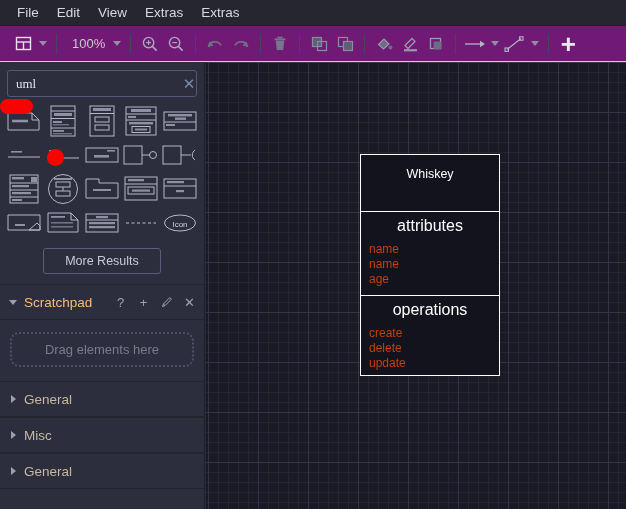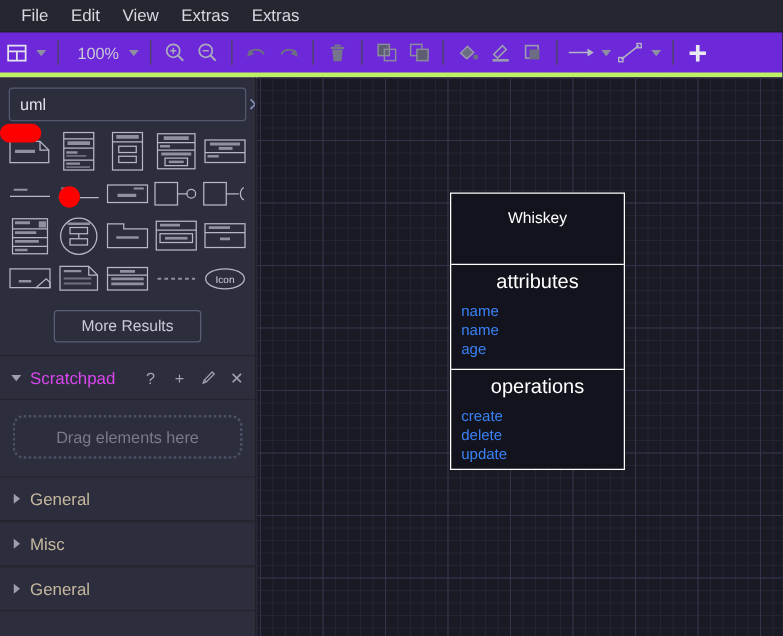--- a/index.html
+++ b/index.html
@@ -21,24 +21,24 @@
     border-bottom: 1px solid #1e1f28;
   }
   .menu-item {
     color: #d7d8e0; font-size: 13.5px;
     padding: 3px 9px; cursor: default; white-space: nowrap;
   }
 
   
   .toolbar {
     position: absolute; left: 0; top: 26px; width: 626px; height: 36px;
-    background: #6d28d9;
+    background: #701a75;
     display: flex; align-items: center;
-    border-bottom: 4px solid #bef264;
-    padding-left: 0;
+    border-bottom: 1px solid #bef264;
+    padding-left: 10px;
   }
   .tb-btn {
     width: 26px; height: 26px;
     display: flex; align-items: center; justify-content: center;
     cursor: default; border-radius: 2px;
   }
   .tb-caret {
     width: 14px; height: 26px;
     display: flex; align-items: center; justify-content: center;
     cursor: default;
@@ -75,21 +75,21 @@
     height: 27px;
     border: 1px solid #565872;
     border-radius: 3px;
     background: #2d2e3d;
     display: flex; align-items: center;
   }
   .search-input {
     flex: 1;
     background: transparent; border: none; outline: none;
     color: #e2e3ec; font-size: 13px;
-    font-family: Liberation Sans, sans-serif;
+    font-family: Liberation Serif, serif;
     padding: 0 6px 0 8px;
   }
   .search-clear {
     width: 24px; height: 100%;
     display: flex; align-items: center; justify-content: center;
     color: #7e8ab5; font-size: 15px; cursor: default;
   }
 
   
   .palette { padding: 2px 4px 0 4px; }
@@ -126,21 +126,21 @@
     border-bottom: 4px solid transparent;
     border-left: 5px solid #9d9eb0;
   }
   .tri-down {
     width: 0; height: 0;
     border-left: 4px solid transparent;
     border-right: 4px solid transparent;
     border-top: 5px solid #9d9eb0;
   }
   .section-label { color: #c6b9a0; font-size: 13.5px; margin-left: 4px; }
-  .scratch-label { color: #d946ef; font-size: 13.5px; margin-left: 4px; }
+  .scratch-label { color: #fdba74; font-size: 13.5px; margin-left: 4px; }
   .scratch-icons {
     margin-left: auto; display: flex; align-items: center;
     padding-right: 8px; gap: 10px;
   }
   .sc-ico {
     color: #9fa0b4; font-size: 13px; cursor: default;
     display: flex; align-items: center; justify-content: center;
     width: 13px; height: 16px;
   }
   .dropzone-wrap { padding: 12px 10px 14px 10px; }
@@ -180,21 +180,21 @@
     display: flex; align-items: flex-start; justify-content: center;
     padding-top: 12px;
     color: #ffffff; font-size: 12.5px;
     border-bottom: 1px solid #ffffff;
   }
   .uml-head {
     text-align: center; color: #ffffff; font-size: 16px;
     padding: 5px 0 7px 0;
   }
   .uml-body { padding: 0 0 8px 8px; }
-  .uml-body div { color: #3b82f6; font-size: 12px; line-height: 15px; }
+  .uml-body div { color: #c2410c; font-size: 12px; line-height: 15px; }
   .uml-attrs { border-bottom: 1px solid #ffffff; }
 
   
   .red-pill {
     position: absolute; left: 0px; top: 99px;
     width: 33px; height: 15px;
     background: #fd0000; border-radius: 9px;
   }
   .red-dot {
     position: absolute; left: 47px; top: 149px;

